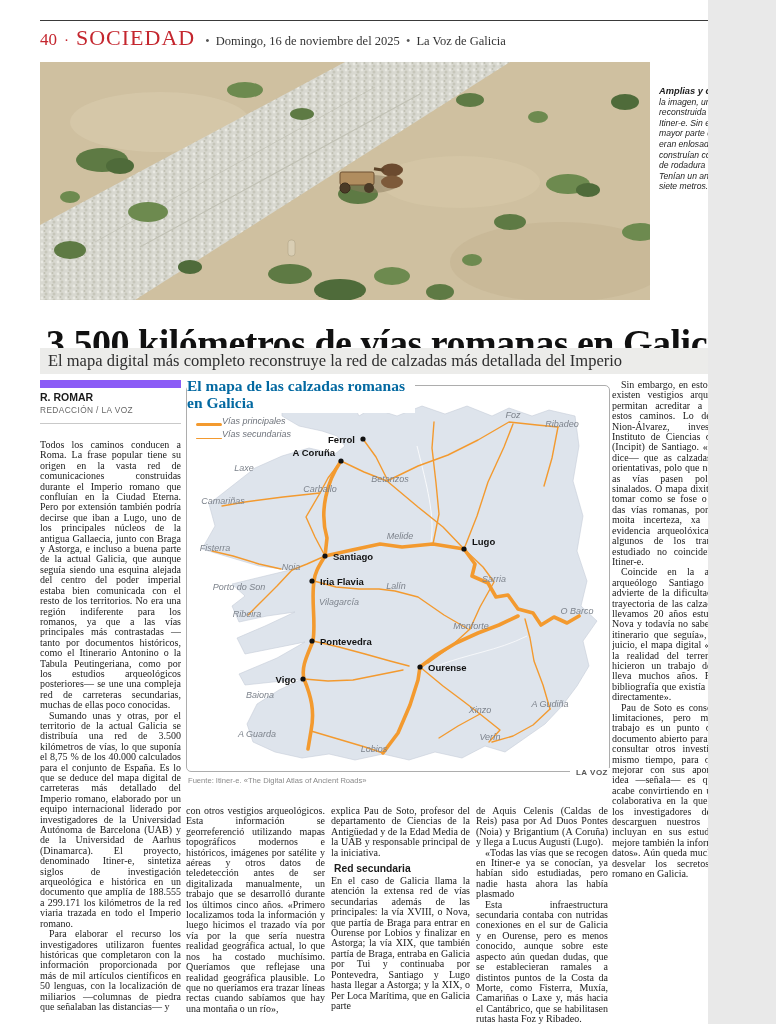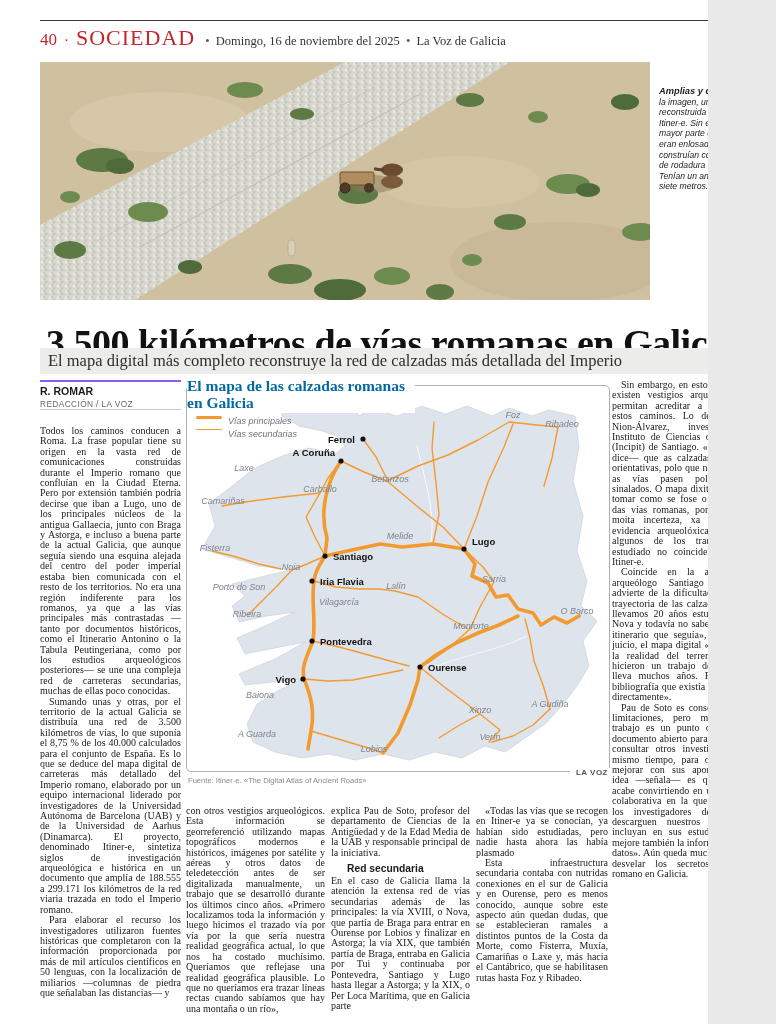--- a/index.html
+++ b/index.html
@@ -31,37 +31,37 @@
   .col p.ind{text-indent:9px;}
   #col1{left:40px;width:141px;}
   #col5{left:612px;width:156px;}
   .colb{position:absolute;top:806px;height:218px;overflow:hidden;text-align:justify;}
   .colb p{margin:0;font-size:10px;line-height:10.4px;}
   .colb p.ind{text-indent:9px;}
   #col2{left:186px;width:139px;}
   #col3{left:331px;width:139px;}
   #col4{left:476px;width:132px;}
   .subhead{font-family:"Liberation Sans",sans-serif;font-weight:bold;font-size:10.3px;
-           margin:5px 16px 2px;text-align:left;}
-  
-  #byline{border-top:2px solid #8b5cf6;padding-top:3px;margin-bottom:10px;text-align:left;}
+           margin:5px 3px 2px;text-align:left;}
+  
+  #byline{border-top:8px solid #8b5cf6;padding-top:3px;margin-bottom:10px;text-align:left;}
   #byline .auth{font-family:"Liberation Sans",sans-serif;font-weight:bold;font-size:10.5px;}
   #byline .aff{font-family:"Liberation Sans",sans-serif;font-size:8.3px;color:#666;
-               letter-spacing:.4px;margin-top:2px;border-bottom:1px solid #c9c9c9;}
+               letter-spacing:.4px;margin-top:2px;padding-bottom:8px;border-bottom:1px solid #c9c9c9;}
   #col1 .bodywrap{padding-top:6px;}
   
   #mapblock{position:absolute;left:186px;top:378px;width:424px;height:428px;
             font-family:"Liberation Sans",sans-serif;}
   #mapframe{position:absolute;left:0;top:7px;width:422px;height:385px;border:1px solid #adadad;
             border-radius:5px;}
   #maptitle{position:absolute;left:0;top:-8px;background:#fff;padding:0 10px 2px 0;
             font-family:"Liberation Serif",serif;font-weight:bold;font-size:15.5px;line-height:16.5px;
             color:#0369a1;max-width:230px;}
   #legend{position:absolute;left:9px;top:30px;}
-  .lrow{display:flex;align-items:flex-start;gap:6px;margin-bottom:3px;}
+  .lrow{display:flex;align-items:flex-end;margin-bottom:3px;}
   .lswatch{display:inline-block;width:26px;border-radius:2px;}
   .lswatch.main{border-top:3.5px solid #f39a2f;}
   .lswatch.sec{border-top:1.5px solid #f39a2f;}
   .llabel{font-style:italic;font-size:9px;color:#6d727a;}
   #mapsvg{position:absolute;left:0;top:0;width:422px;height:385px;}
   #lavoz{position:absolute;right:-1px;bottom:-6px;background:#fff;padding:0 2px 0 6px;
          font-size:8px;font-weight:bold;color:#555;letter-spacing:.5px;}
   #mapsource{position:absolute;left:2px;top:398px;font-size:7.6px;color:#8a8a8a;}
   .cityLabel{font-weight:bold;font-size:9.5px;fill:#111;}
   .townLabel{font-style:italic;font-size:9px;fill:#7d838c;}
@@ -273,20 +273,21 @@
   <div id="col3" class="colb">
     <div id="col3a">
         <p>explica Pau de Soto, profesor del departamento de Ciencias de la Antigüedad y de la Edad Media de la UAB y responsable principal de la iniciativa.</p>
       </div>
     <h4 class="subhead">Red secundaria</h4>
     <div id="col3b">
         <p>En el caso de Galicia llama la atención la extensa red de vías secundarias además de las principales: la vía XVIII, o Nova, que partía de Braga para entrar en Ourense por Lobios y finalizar en Astorga; la vía XIX, que también partía de Braga, entraba en Galicia por Tui y continuaba por Pontevedra, Santiago y Lugo hasta llegar a Astorga; y la XIX, o Per Loca Marítima, que en Galicia parte</p>
       </div>
   </div>
   <div id="col4" class="colb">
+      <p>de Aquis Celenis (Caldas de Reis) pasa por Ad Duos Pontes (Noia) y Brigantium (A Coruña) y llega a Lucus Augusti (Lugo).</p>
       <p class="ind">«Todas las vías que se recogen en Itiner-e ya se conocían, ya habían sido estudiadas, pero nadie hasta ahora las había plasmado</p>
       <p class="ind">Esta infraestructura secundaria contaba con nutridas conexiones en el sur de Galicia y en Ourense, pero es menos conocido, aunque sobre este aspecto aún quedan dudas, que se establecieran ramales a distintos puntos de la Costa da Morte, como Fisterra, Muxía, Camariñas o Laxe y, más hacia el Cantábrico, que se habilitasen rutas hasta Foz y Ribadeo.</p>
     </div>
 
   <div id="col5" class="col">
       <p class="ind">Sin embargo, en estos territorios no existen vestigios arqueológicos que permitan acreditar a ciencia cierta estos caminos. Lo destaca Samuel Nion-Álvarez, investigador del Instituto de Ciencias del Patrimonio (Incipit) de Santiago. «Eu entendo —dice— que as calzadas trazadas son orientativas, polo que non implica que as vías pasen polos territorios sinalados. O mapa dixital non se debe tomar como se fose o Google Maps das vías romanas, porque aínda hai moita incerteza, xa que non hai evidencia arqueolóxica». De hecho, algunos de los tramos que ha estudiado no coinciden con los de Itiner-e.</p>
       <p class="ind">Coincide en la apreciación el arqueólogo Santiago Ferrer, que advierte de la dificultad de definir la trayectoria de las calzadas. «Nosotros llevamos 20 años estudiando la Vía Nova y todavía no sabemos cuál es el itinerario que seguía», precisa. A su juicio, el mapa digital «no se adapta a la realidad del terreno porque no hicieron un trabajo de campo, que lleva muchos años. Recopilaron la bibliografía que existía y la plasmaron directamente».</p>
       <p class="ind">Pau de Soto es consciente de estas limitaciones, pero matiza que el trabajo es un punto de partida, un documento abierto para que lo puedan consultar otros investigadores y, al mismo tiempo, para que lo puedan mejorar con sus aportaciones. «La idea —señala— es que Itiner-e se acabe convirtiendo en una plataforma colaborativa en la que, por ejemplo, los investigadores de Galicia se descarguen nuestros datos y los incluyan en sus estudios y que se mejore también la información con sus datos». Aún queda mucho trabajo para desvelar los secretos del legado romano en Galicia.</p>
     </div>
 

